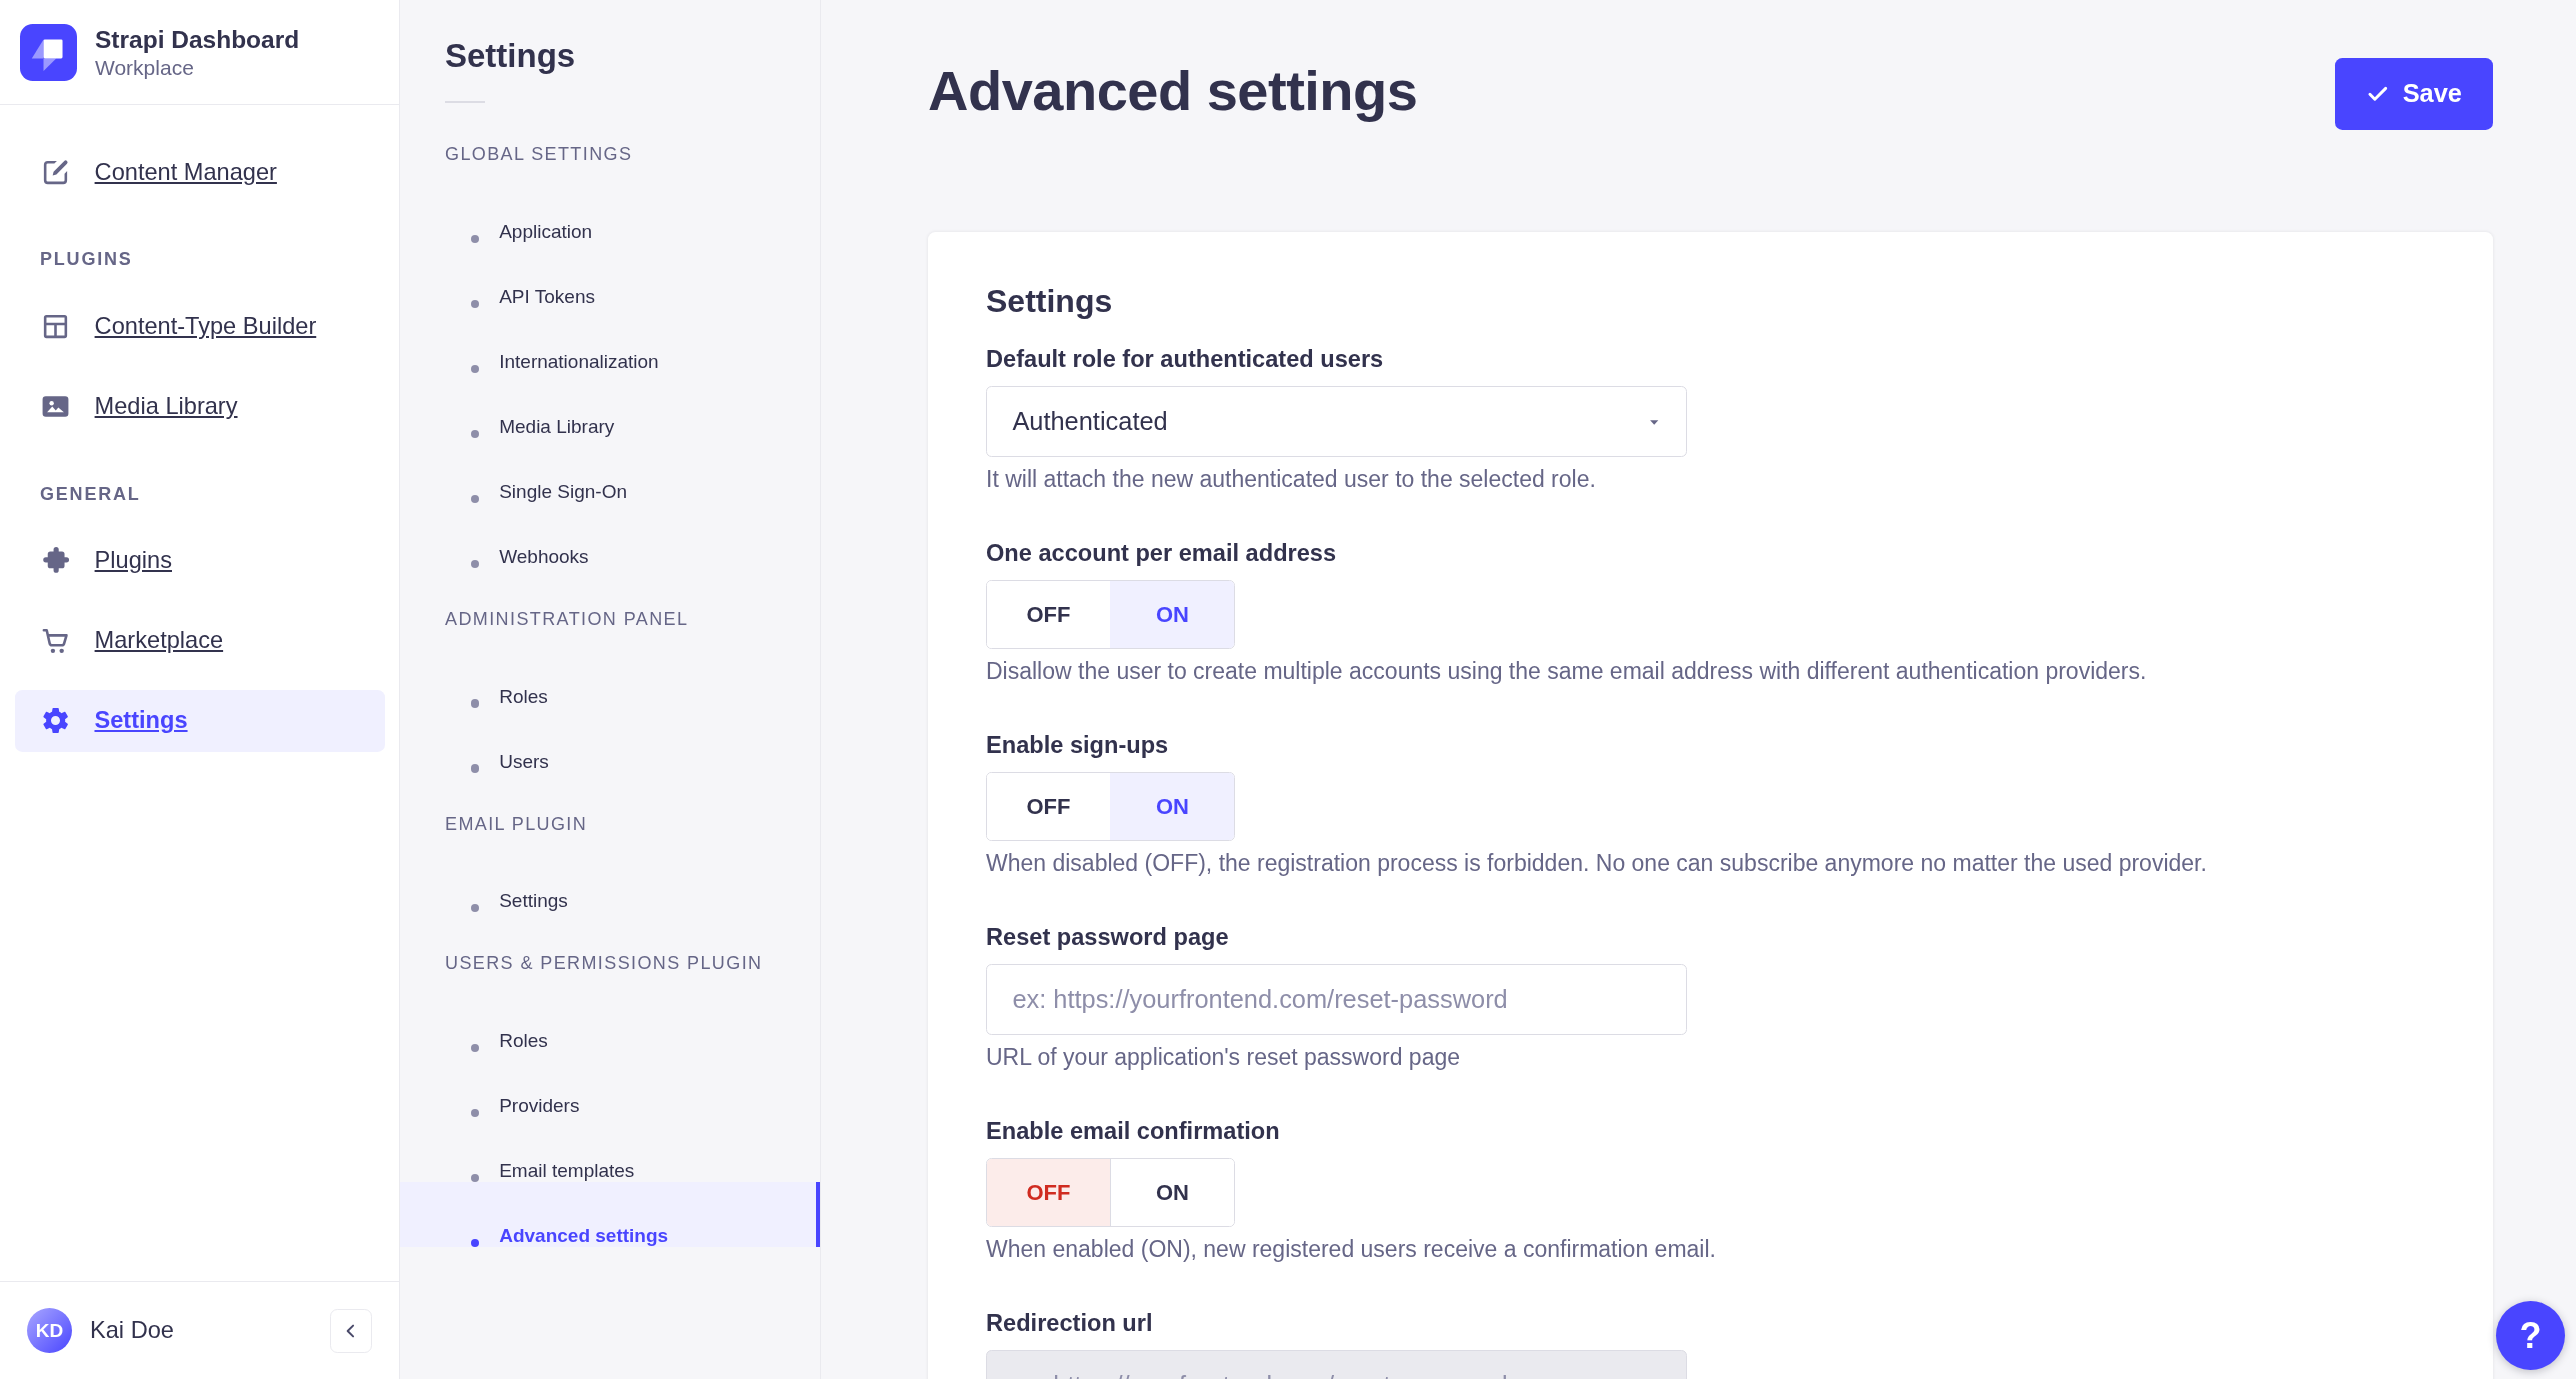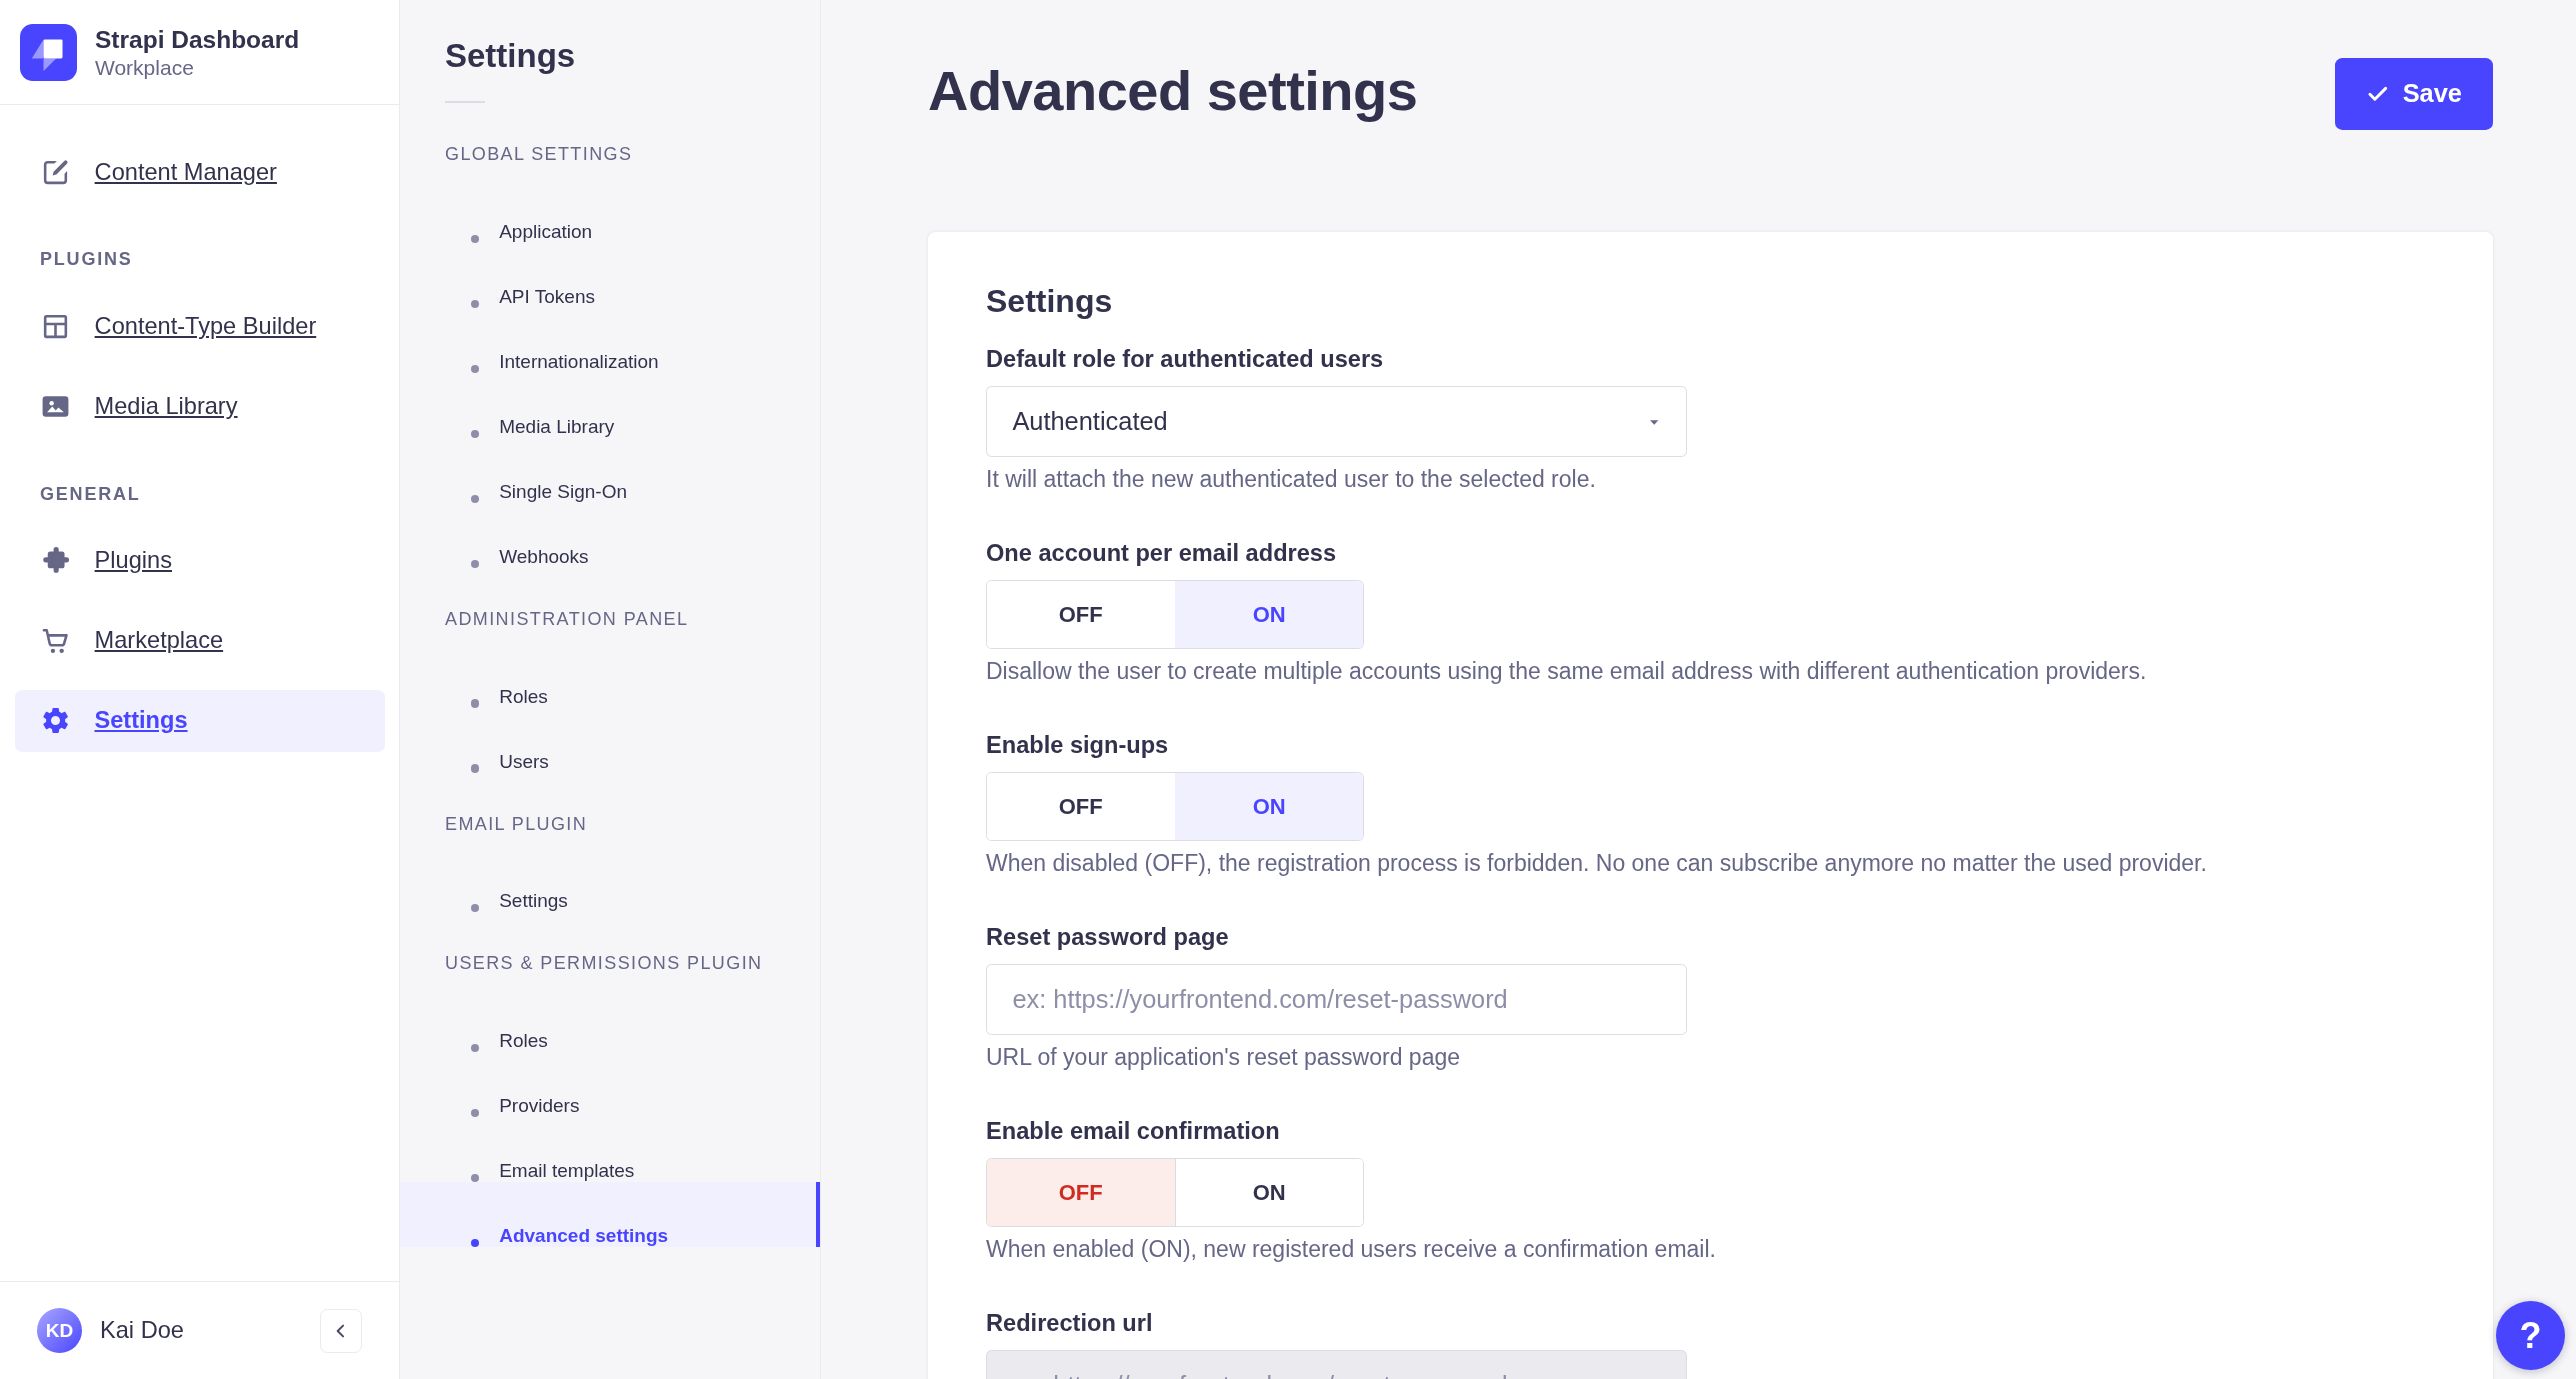--- a/index.html
+++ b/index.html
@@ -58,21 +58,21 @@
     font-size: 18px; font-weight: 700; letter-spacing: 1.8px;
     color: #666687;
     padding-left: 40px; margin-top: 36px; margin-bottom: 16.4px;
     line-height: 22px;
   }
   .sidebar-footer {
     margin-top: auto;
     height: 98px;
     border-top: 0.9px solid #eaeaef;
     display: flex; align-items: center;
-    padding: 0 37px; gap: 18px;
+    padding: 0 27px; gap: 18px;
   }
   .user { display: flex; align-items: center; gap: 18px; flex: 1; cursor: pointer; }
   .avatar {
     width: 45px; height: 45px; border-radius: 50%;
     background: linear-gradient(135deg, #a9a7ff 0%, #4945ff 100%);
     color: #fff; font-weight: 700; font-size: 19px;
     display: flex; align-items: center; justify-content: center;
   }
   .user-name { font-size: 23.6px; color: #32324d; }
   .collapse-btn {
@@ -153,21 +153,21 @@
     display: flex; align-items: center;
     padding: 0 25.4px; position: relative;
     font-size: 25.4px; color: #32324d;
     cursor: pointer;
     margin-top: 8px;
   }
   .select-caret { position: absolute; right: 23.6px; top: 50%; transform: translateY(-50%); display: flex; }
   .select-caret svg { width: 16.4px; height: 16.4px; }
 
   .toggle {
-    width: 378px; height: 69px;
+    width: 249px; height: 69px;
     border: 0.9px solid #dcdce4; border-radius: 5.5px;
     background: #fff; overflow: hidden;
     display: flex;
   }
   .toggle-seg {
     flex: 1; display: flex; align-items: center; justify-content: center;
     font-size: 22px; font-weight: 700; color: #32324d;
     cursor: pointer; background: #fff;
   }
   .toggle-seg + .toggle-seg { border-left: 0.9px solid #dcdce4; }

